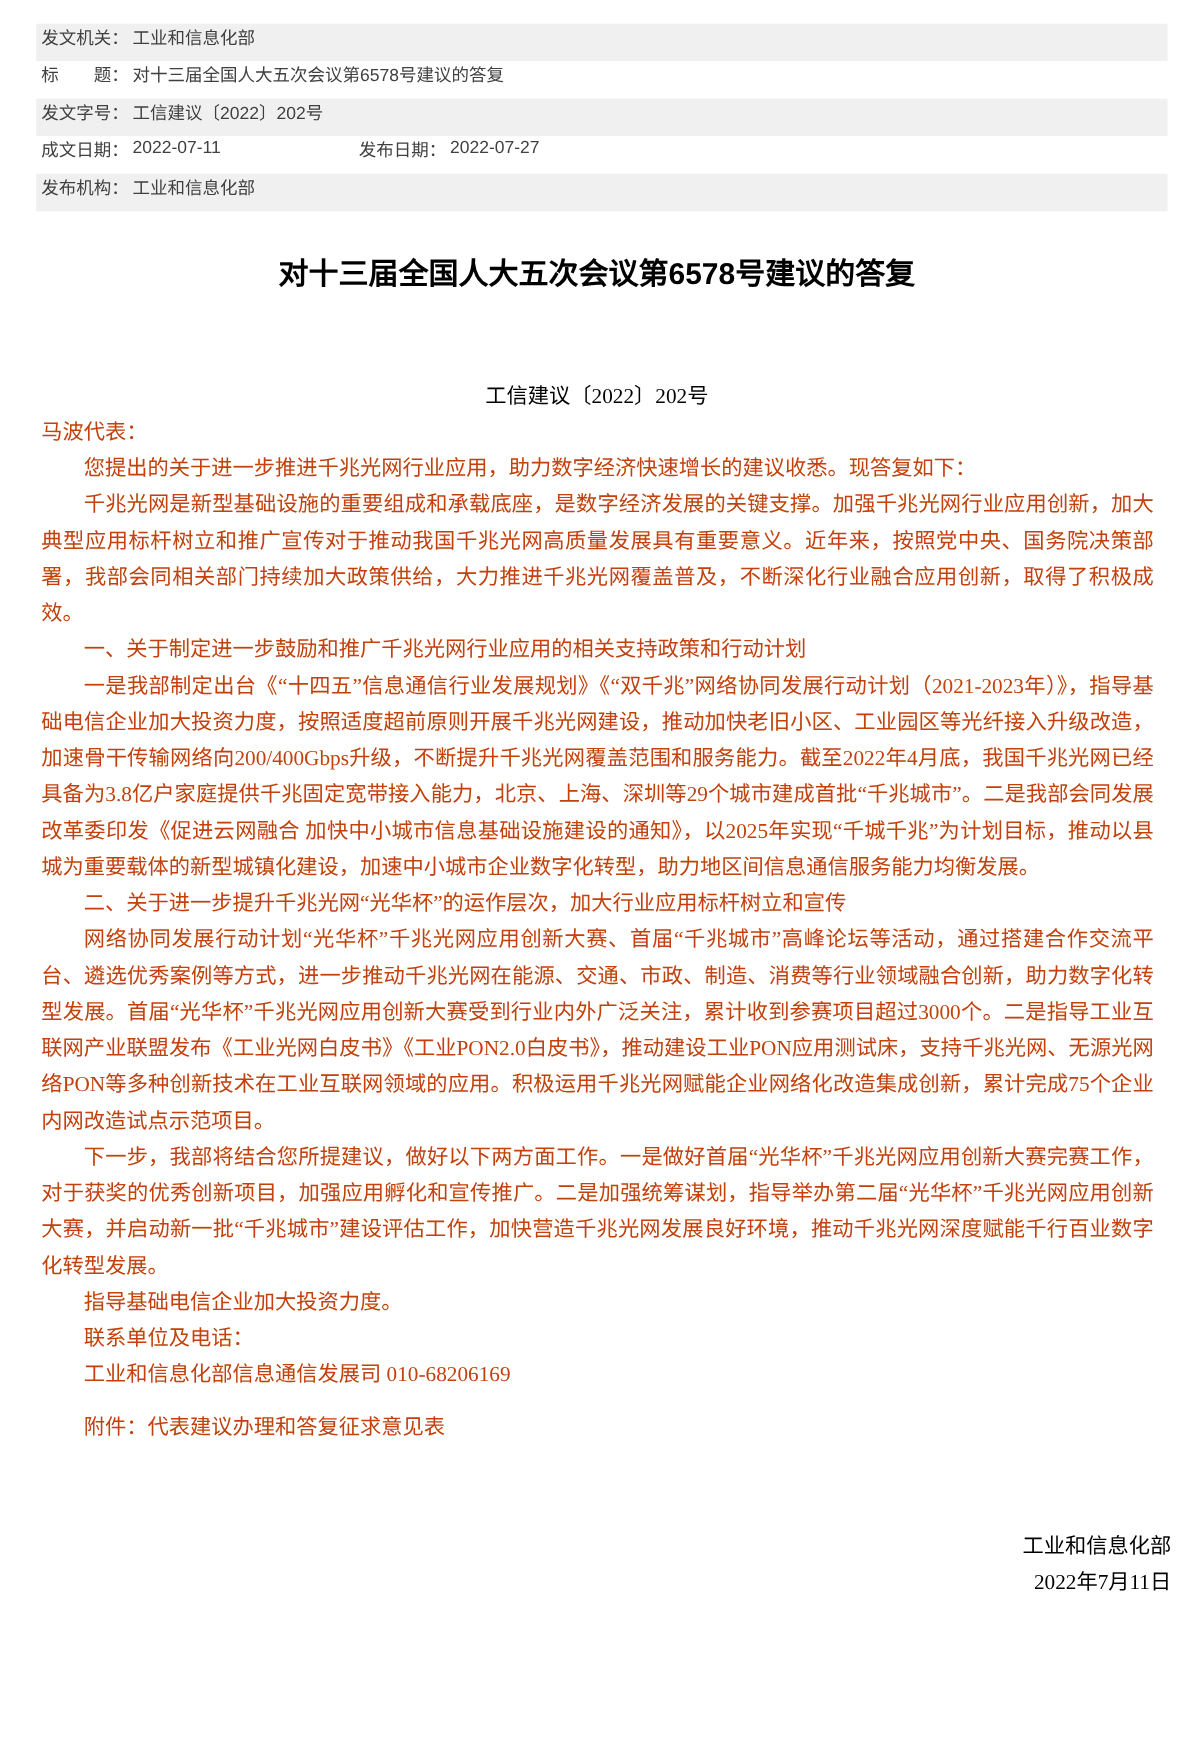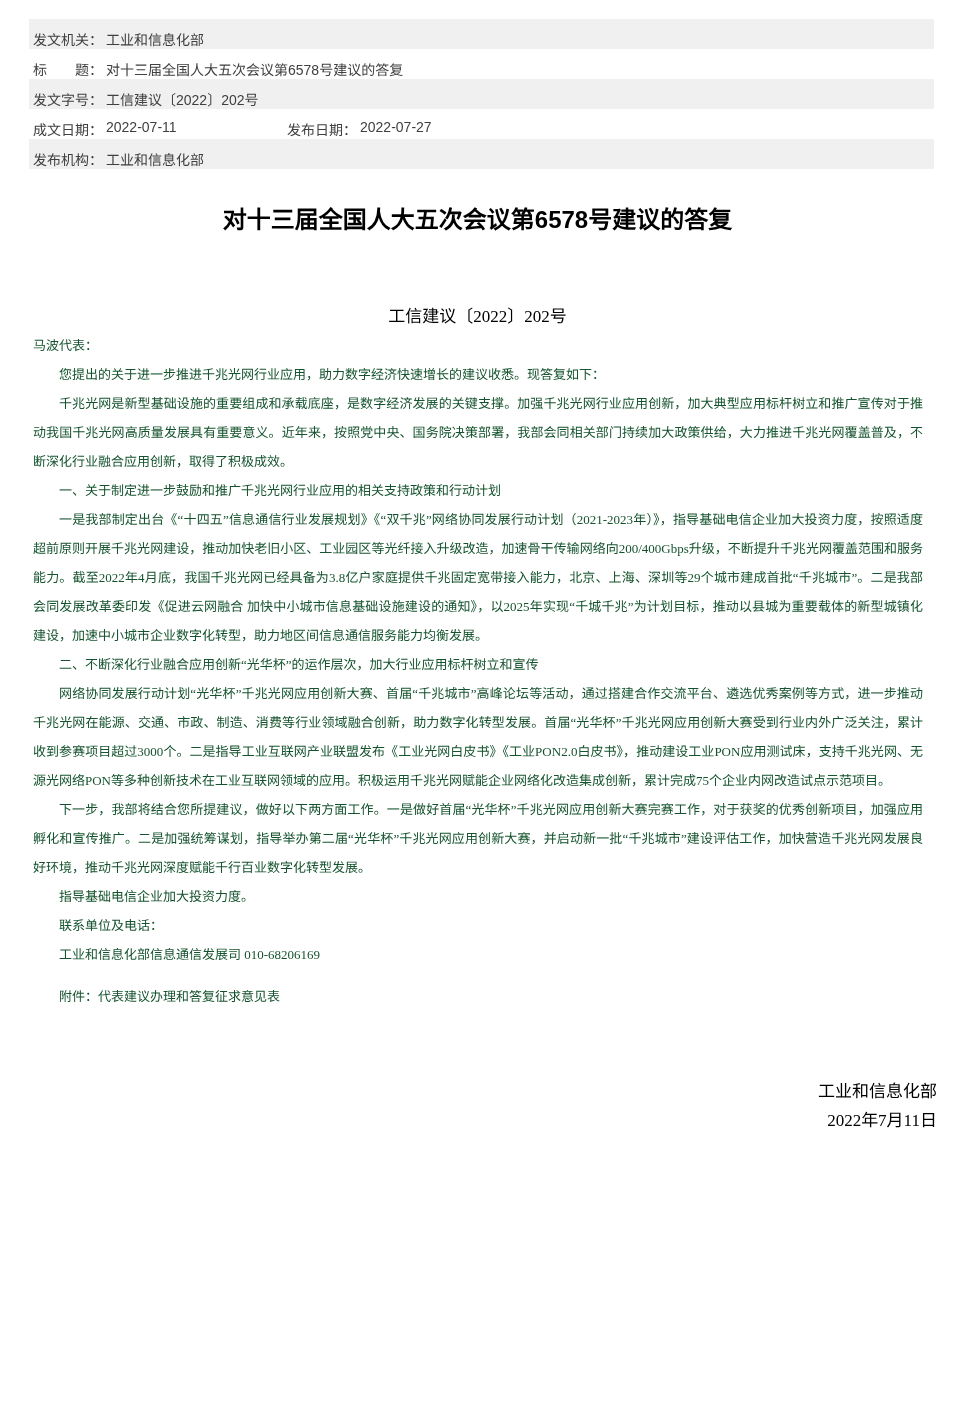--- a/index.html
+++ b/index.html
@@ -17,21 +17,21 @@
 
   
   .meta {
     margin: 19px 21px 0 29px;
     font-family: "Liberation Sans", "DejaVu Sans", sans-serif;
     font-size: 14px;
     color: #404040;
   }
   .meta-row {
     display: flex;
-    align-items: flex-end;
+    align-items: flex-start;
     height: 30px;
     padding-left: 4px;
     background: #ffffff;
     overflow: hidden;
   }
   .meta-row.alt { background: #f0f0f0; }
   .meta-cell { display: flex; white-space: pre; }
   .meta-cell.first { width: 254px; flex: 0 0 254px; }
   .meta-label { white-space: pre; }
   .meta-value { margin-left: 3px; white-space: pre; }
@@ -50,22 +50,22 @@
     margin-top: 64px;
     text-align: center;
     font-size: 17px;
     line-height: 29px;
     color: #000000;
   }
 
   
   .body-text {
     margin: 0 32px 0 33px;
-    font-size: 13px;
-    color: #14532d;
+    font-size: 17px;
+    color: #c2410c;
     text-align: justify;
   }
   .para {
     margin: 0;
     text-indent: 2em;
     line-height: 29px;
     white-space: pre-wrap;
   }
   .para.flush { text-indent: 0; }
   .para.spaced { margin-top: 13px; }
@@ -119,21 +119,21 @@
   <h1 class="doc-title">对十三届全国人大五次会议第6578号建议的答复</h1>
 
   <div class="doc-number">工信建议〔2022〕202号</div>
 
   <div class="body-text">
       <p class="para flush">马波代表：</p>
       <p class="para">您提出的关于进一步推进千兆光网行业应用，助力数字经济快速增长的建议收悉。现答复如下：</p>
       <p class="para">千兆光网是新型基础设施的重要组成和承载底座，是数字经济发展的关键支撑。加强千兆光网行业应用创新，加大典型应用标杆树立和推广宣传对于推动我国千兆光网高质量发展具有重要意义。近年来，按照党中央、国务院决策部署，我部会同相关部门持续加大政策供给，大力推进千兆光网覆盖普及，不断深化行业融合应用创新，取得了积极成效。</p>
       <p class="para">一、关于制定进一步鼓励和推广千兆光网行业应用的相关支持政策和行动计划</p>
       <p class="para">一是我部制定出台《“十四五”信息通信行业发展规划》《“双千兆”网络协同发展行动计划（2021-2023年）》，指导基础电信企业加大投资力度，按照适度超前原则开展千兆光网建设，推动加快老旧小区、工业园区等光纤接入升级改造，加速骨干传输网络向200/400Gbps升级，不断提升千兆光网覆盖范围和服务能力。截至2022年4月底，我国千兆光网已经具备为3.8亿户家庭提供千兆固定宽带接入能力，北京、上海、深圳等29个城市建成首批“千兆城市”。二是我部会同发展改革委印发《促进云网融合 加快中小城市信息基础设施建设的通知》，以2025年实现“千城千兆”为计划目标，推动以县城为重要载体的新型城镇化建设，加速中小城市企业数字化转型，助力地区间信息通信服务能力均衡发展。</p>
-      <p class="para">二、不断深化行业融合应用创新“光华杯”的运作层次，加大行业应用标杆树立和宣传</p>
+      <p class="para">二、关于进一步提升千兆光网“光华杯”的运作层次，加大行业应用标杆树立和宣传</p>
       <p class="para">网络协同发展行动计划“光华杯”千兆光网应用创新大赛、首届“千兆城市”高峰论坛等活动，通过搭建合作交流平台、遴选优秀案例等方式，进一步推动千兆光网在能源、交通、市政、制造、消费等行业领域融合创新，助力数字化转型发展。首届“光华杯”千兆光网应用创新大赛受到行业内外广泛关注，累计收到参赛项目超过3000个。二是指导工业互联网产业联盟发布《工业光网白皮书》《工业PON2.0白皮书》，推动建设工业PON应用测试床，支持千兆光网、无源光网络PON等多种创新技术在工业互联网领域的应用。积极运用千兆光网赋能企业网络化改造集成创新，累计完成75个企业内网改造试点示范项目。</p>
       <p class="para">下一步，我部将结合您所提建议，做好以下两方面工作。一是做好首届“光华杯”千兆光网应用创新大赛完赛工作，对于获奖的优秀创新项目，加强应用孵化和宣传推广。二是加强统筹谋划，指导举办第二届“光华杯”千兆光网应用创新大赛，并启动新一批“千兆城市”建设评估工作，加快营造千兆光网发展良好环境，推动千兆光网深度赋能千行百业数字化转型发展。</p>
       <p class="para">指导基础电信企业加大投资力度。</p>
       <p class="para">联系单位及电话：</p>
       <p class="para">工业和信息化部信息通信发展司 010-68206169</p>
       <p class="para spaced">附件：代表建议办理和答复征求意见表</p>
     </div>
 
   <div class="signature">
     <div>工业和信息化部</div>

